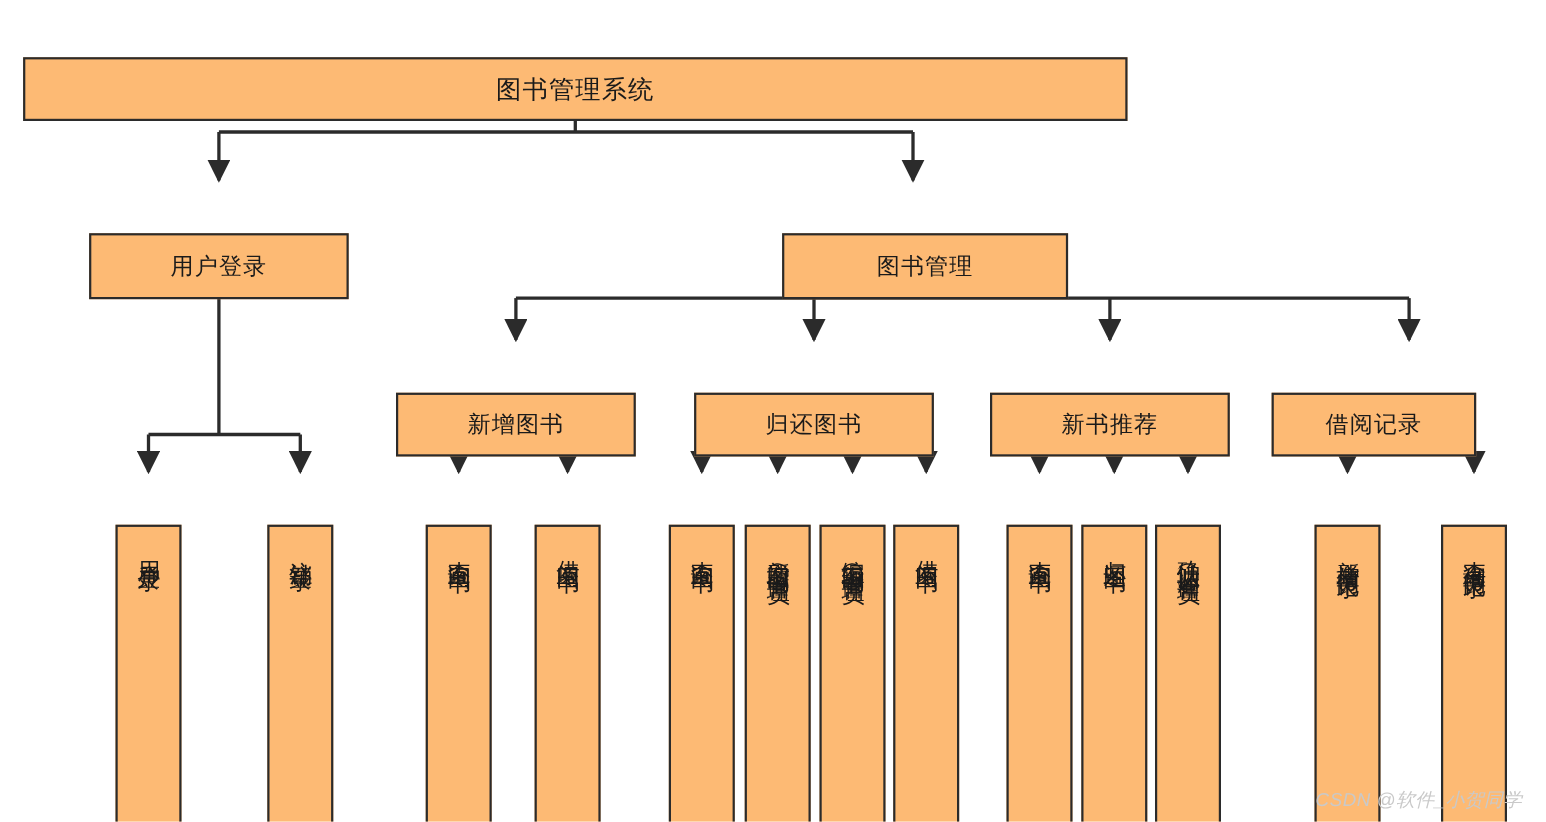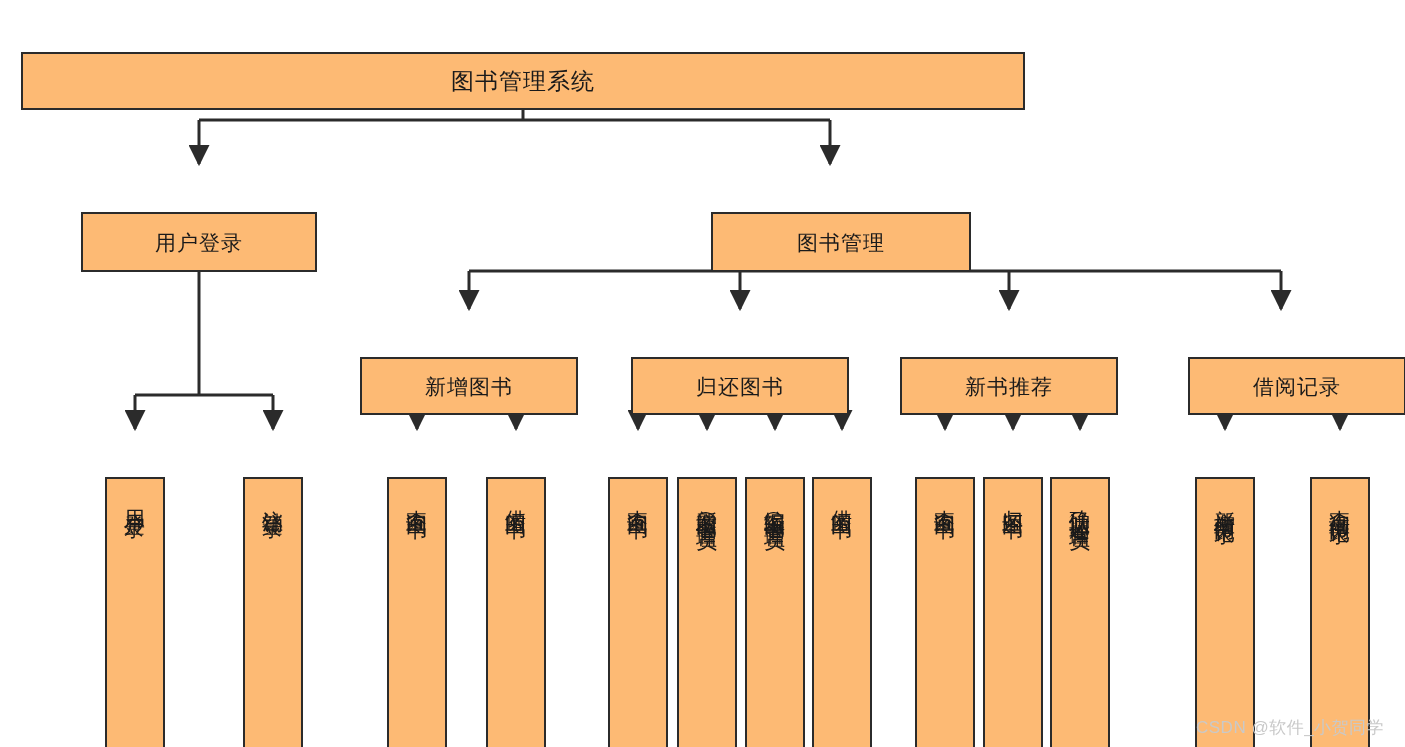--- a/index.html
+++ b/index.html
@@ -63,20 +63,21 @@
     line-height: 1;
     letter-spacing: 1px;
   }
   #watermark {
     position: absolute;
     color: #c9c9c9;
     font-size: 17px;
     letter-spacing: 0.5px;
     white-space: nowrap;
     user-select: none;
+    font-style: italic;
   }
 </style>
 </head>
 <body>
 
 <div id="canvas">
 
   <svg id="diagram-svg" viewBox="0 0 1405 747" xmlns="http://www.w3.org/2000/svg">
     <defs>
       <marker id="arrow" viewBox="0 0 10 10" refX="9" refY="5" markerWidth="7" markerHeight="7" orient="auto-start-reverse">
@@ -144,21 +145,21 @@
 
   <div class="node level-2" style="left:360px; top:317px; width:218px; height:58px;">
     <span class="htext">新增图书</span>
   </div>
   <div class="node level-2" style="left:631px; top:317px; width:218px; height:58px;">
     <span class="htext">归还图书</span>
   </div>
   <div class="node level-2" style="left:900px; top:317px; width:218px; height:58px;">
     <span class="htext">新书推荐</span>
   </div>
-  <div class="node level-2" style="left:1188px; top:317px; width:218px; height:58px;">
+  <div class="node level-2" style="left:1156px; top:317px; width:186px; height:58px;">
     <span class="htext">借阅记录</span>
   </div>
 
   <div class="node leaf" style="left:105px; top:437px; width:60px; height:298px;">
     <span class="vtext">用户登录</span>
   </div>
   <div class="node leaf" style="left:243px; top:437px; width:60px; height:298px;">
     <span class="vtext">注销登录</span>
   </div>
 

